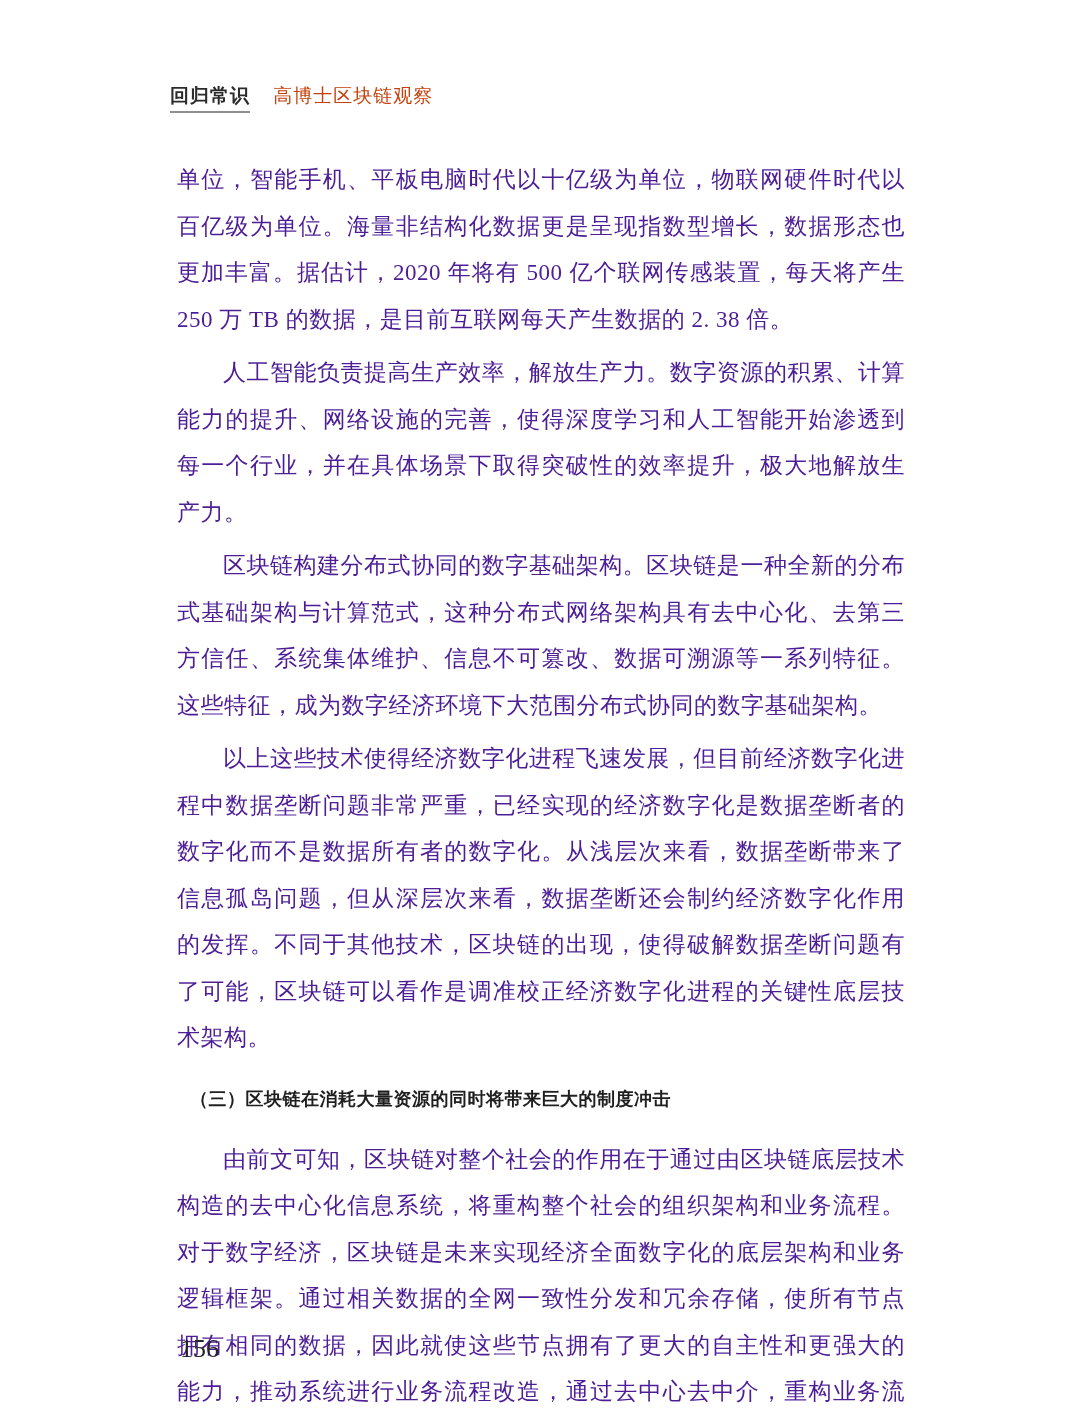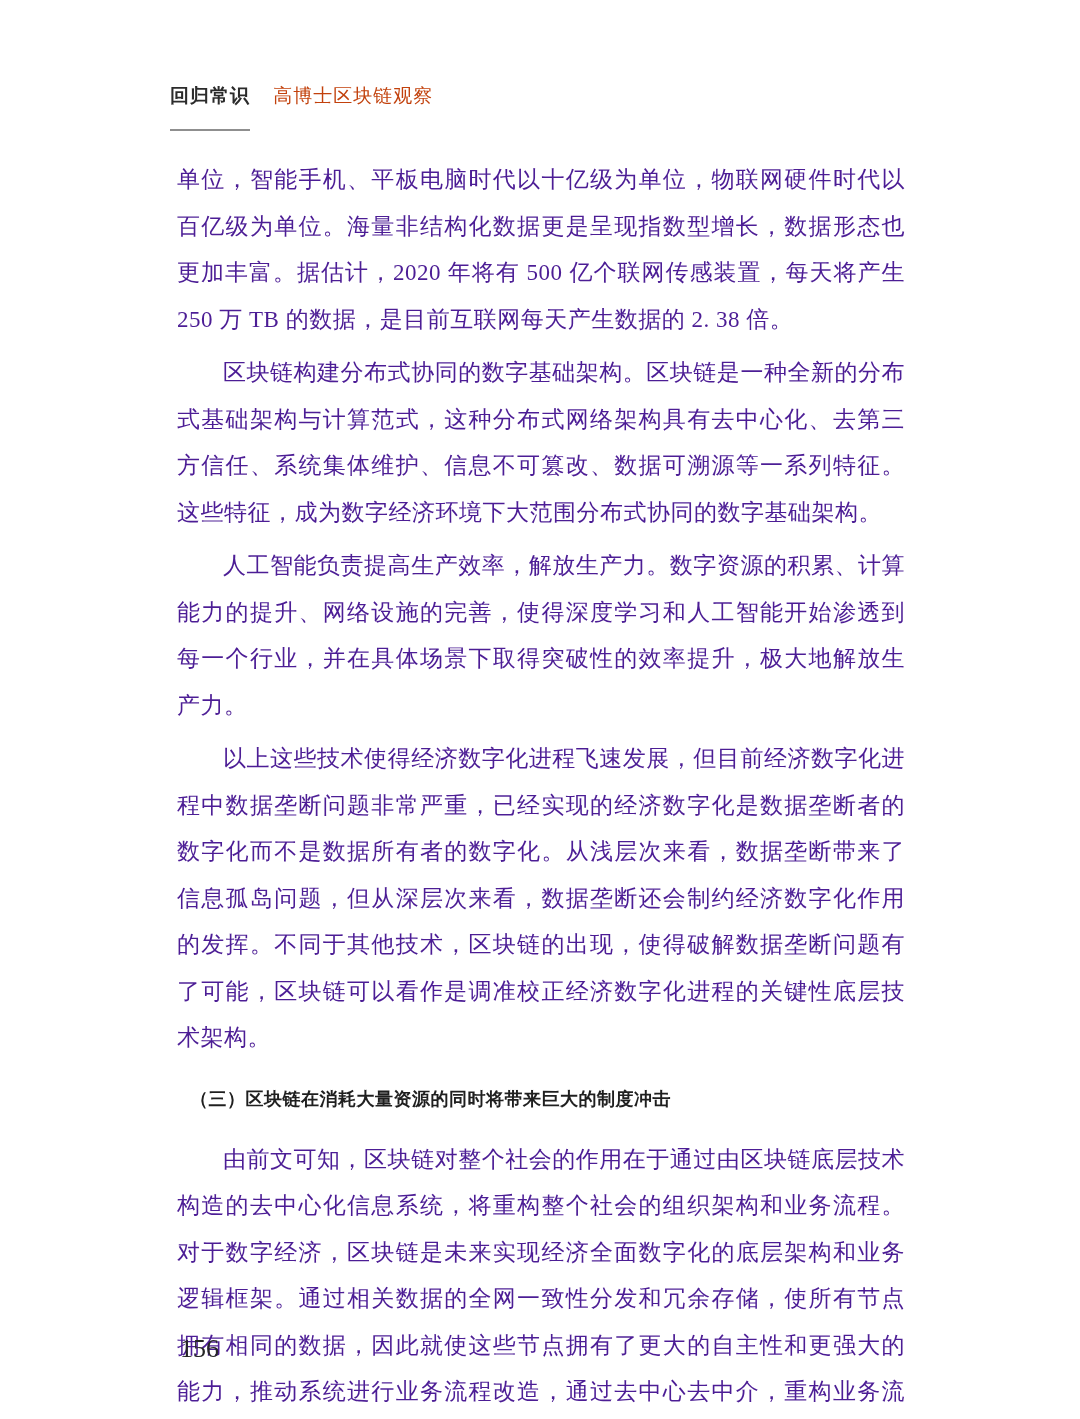--- a/index.html
+++ b/index.html
@@ -23,21 +23,21 @@
     font-family: "Liberation Sans", "DejaVu Sans", sans-serif;
     font-size: 19px;
     line-height: 24px;
     white-space: nowrap;
   }
   .header-title {
     display: inline-block;
     font-weight: bold;
     color: #2b2b2b;
     letter-spacing: 1px;
-    padding-bottom: 21px;
+    padding-bottom: 3px;
     border-bottom: 2px solid #8f8f8f;
   }
   .header-subtitle {
     color: #c2410c;
     margin-left: 18px;
     letter-spacing: 1px;
     vertical-align: top;
   }
   .content {
     position: absolute;
@@ -81,22 +81,22 @@
 
 <div class="page">
 
   <header class="page-header">
     <span class="header-title">回归常识</span>
     <span class="header-subtitle">高博士区块链观察</span>
   </header>
 
   <main class="content">
     <p class="para flush">单位，智能手机、平板电脑时代以十亿级为单位，物联网硬件时代以百亿级为单位。海量非结构化数据更是呈现指数型增长，数据形态也更加丰富。据估计，2020 年将有 500 亿个联网传感装置，每天将产生 250 万 TB 的数据，是目前互联网每天产生数据的 2. 38 倍。</p>
+    <p class="para">人工智能负责提高生产效率，解放生产力。数字资源的积累、计算能力的提升、网络设施的完善，使得深度学习和人工智能开始渗透到每一个行业，并在具体场景下取得突破性的效率提升，极大地解放生产力。</p>
     <p class="para">区块链构建分布式协同的数字基础架构。区块链是一种全新的分布式基础架构与计算范式，这种分布式网络架构具有去中心化、去第三方信任、系统集体维护、信息不可篡改、数据可溯源等一系列特征。这些特征，成为数字经济环境下大范围分布式协同的数字基础架构。</p>
-    <p class="para">人工智能负责提高生产效率，解放生产力。数字资源的积累、计算能力的提升、网络设施的完善，使得深度学习和人工智能开始渗透到每一个行业，并在具体场景下取得突破性的效率提升，极大地解放生产力。</p>
     <p class="para">以上这些技术使得经济数字化进程飞速发展，但目前经济数字化进程中数据垄断问题非常严重，已经实现的经济数字化是数据垄断者的数字化而不是数据所有者的数字化。从浅层次来看，数据垄断带来了信息孤岛问题，但从深层次来看，数据垄断还会制约经济数字化作用的发挥。不同于其他技术，区块链的出现，使得破解数据垄断问题有了可能，区块链可以看作是调准校正经济数字化进程的关键性底层技术架构。</p>
 
     <h3 class="section-heading">（三）区块链在消耗大量资源的同时将带来巨大的制度冲击</h3>
 
     <p class="para">由前文可知，区块链对整个社会的作用在于通过由区块链底层技术构造的去中心化信息系统，将重构整个社会的组织架构和业务流程。对于数字经济，区块链是未来实现经济全面数字化的底层架构和业务逻辑框架。通过相关数据的全网一致性分发和冗余存储，使所有节点拥有相同的数据，因此就使这些节点拥有了更大的自主性和更强大的能力，推动系统进行业务流程改造，通过去中心去中介，重构业务流程，提升系统效率，重新分配利益，创造更大价值。</p>
   </main>
 
   <div class="page-number">156</div>
 
 </div>

